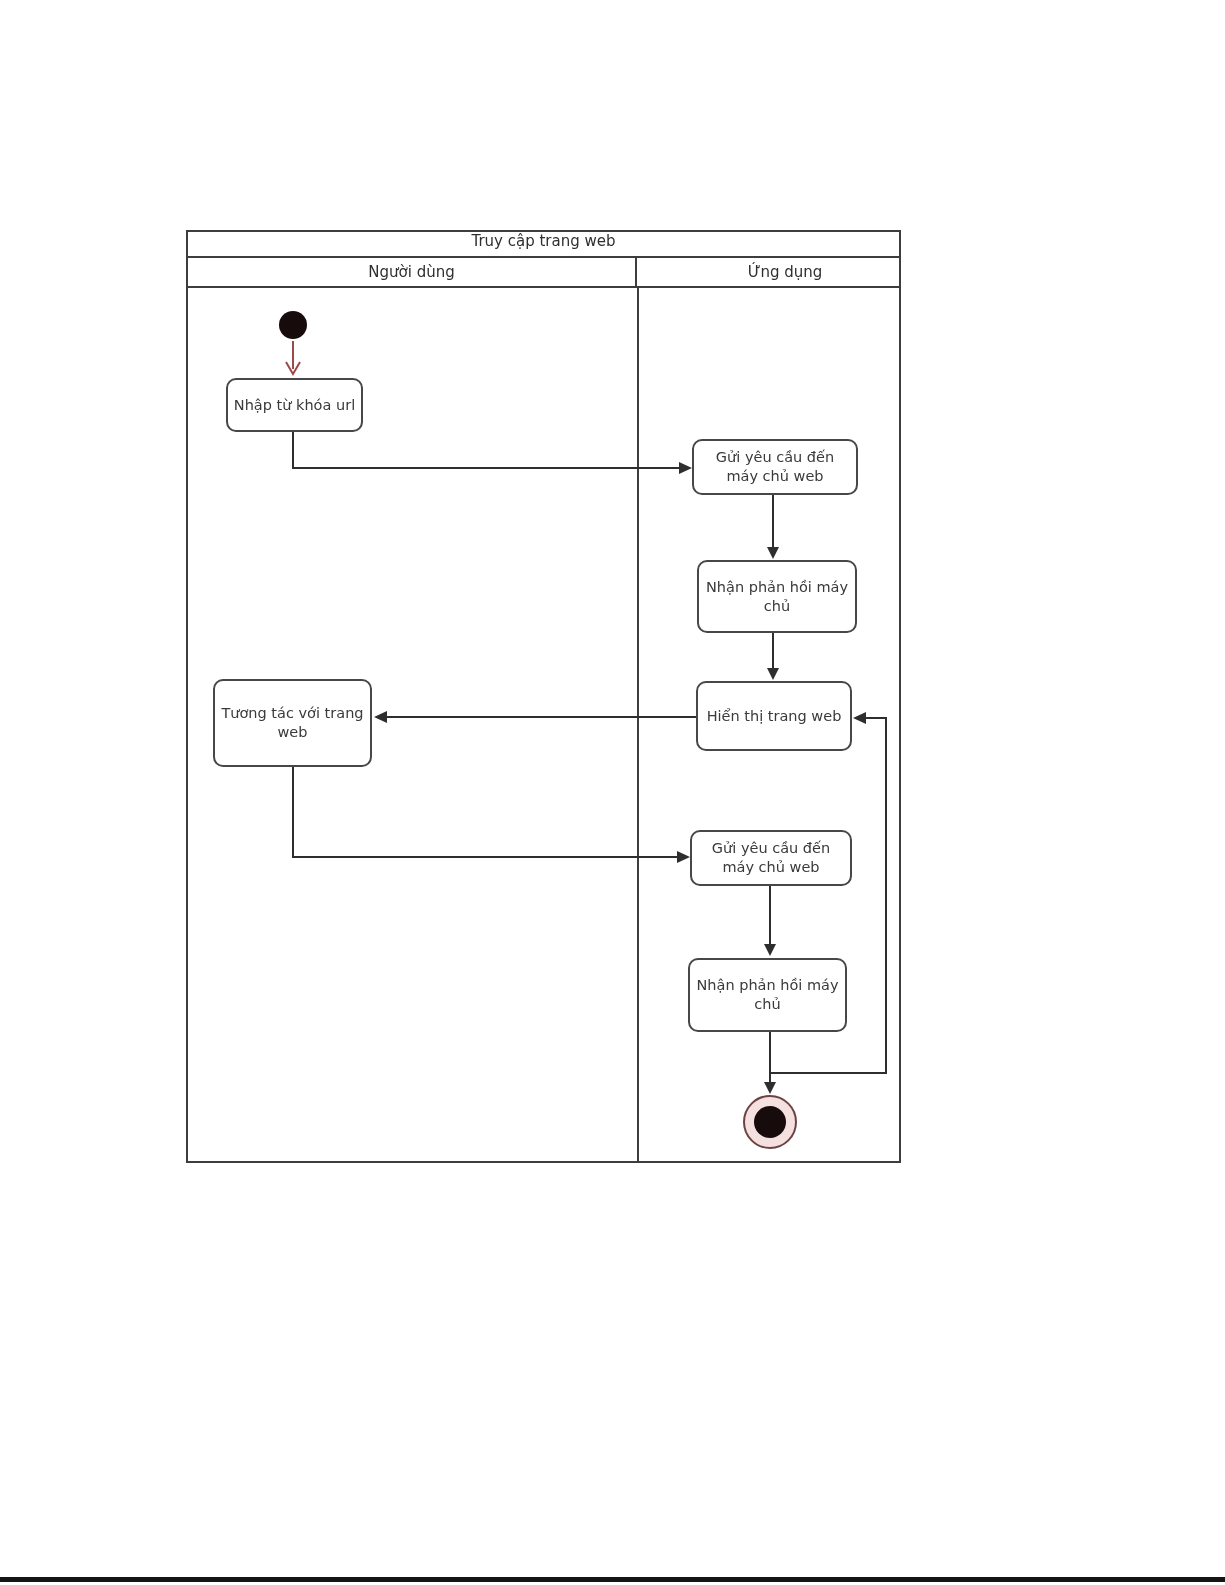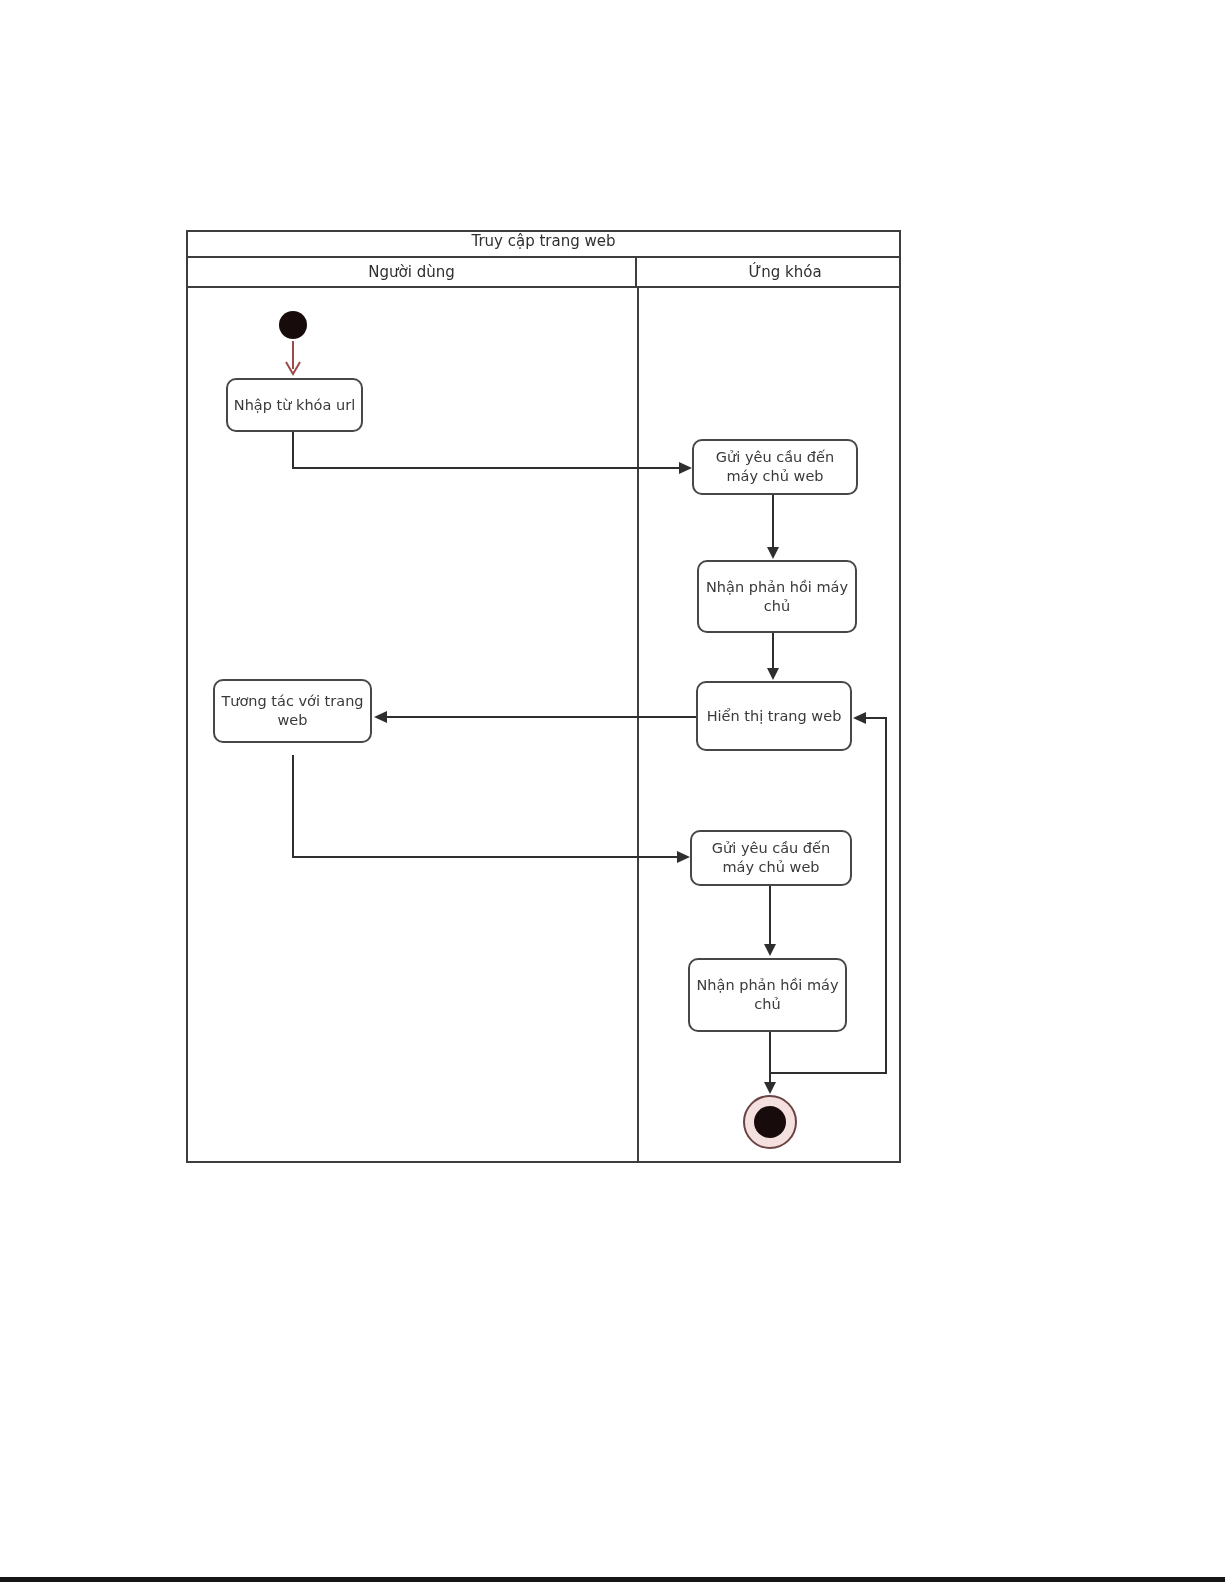--- a/index.html
+++ b/index.html
@@ -107,21 +107,21 @@
 
   <div id="frame">
     <div id="title-row">
       <span>Truy cập trang web</span>
     </div>
     <div id="lane-header-row">
       <div id="lane-header-left" class="lane-header">
         <span>Người dùng</span>
       </div>
       <div id="lane-header-right" class="lane-header">
-        <span>Ứng khóa</span>
+        <span>Ứng dụng</span>
       </div>
     </div>
     <div id="lane-divider"></div>
   </div>
 
   <svg id="connectors" viewBox="0 0 1225 1585" xmlns="http://www.w3.org/2000/svg">
 
     <circle cx="293" cy="325" r="14" fill="#170b0b"></circle>
 
     <path class="red-edge" d="M293,341 L293,369" stroke="#9b4a4a"></path>
@@ -164,21 +164,21 @@
   </div>
 
   <div class="box" style="left:697px; top:560px; width:160px; height:73px;">
     <span>Nhận phản hồi máy chủ</span>
   </div>
 
   <div class="box" style="left:696px; top:681px; width:156px; height:70px; padding:2px 2px;">
     <span>Hiển thị trang web</span>
   </div>
 
-  <div class="box" style="left:213px; top:679px; width:159px; height:64px;">
+  <div class="box" style="left:213px; top:679px; width:159px; height:88px;">
     <span>Tương tác với trang web</span>
   </div>
 
   <div class="box" style="left:690px; top:830px; width:162px; height:56px;">
     <span>Gửi yêu cầu đến máy chủ web</span>
   </div>
 
   <div class="box" style="left:688px; top:958px; width:159px; height:74px;">
     <span>Nhận phản hồi máy chủ</span>
   </div>

